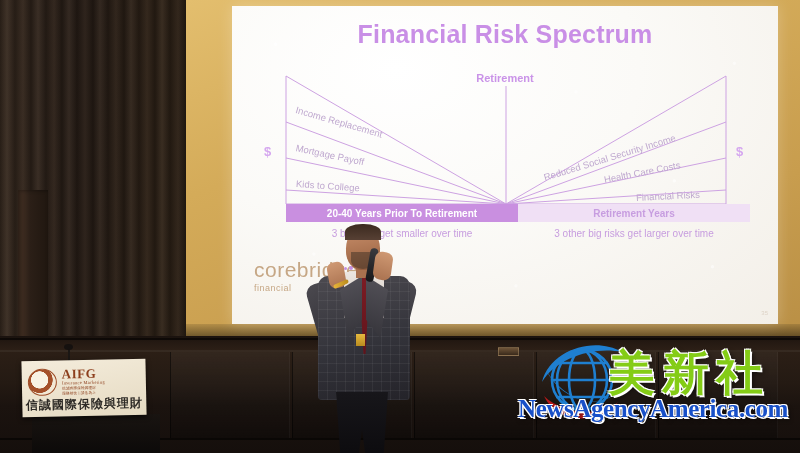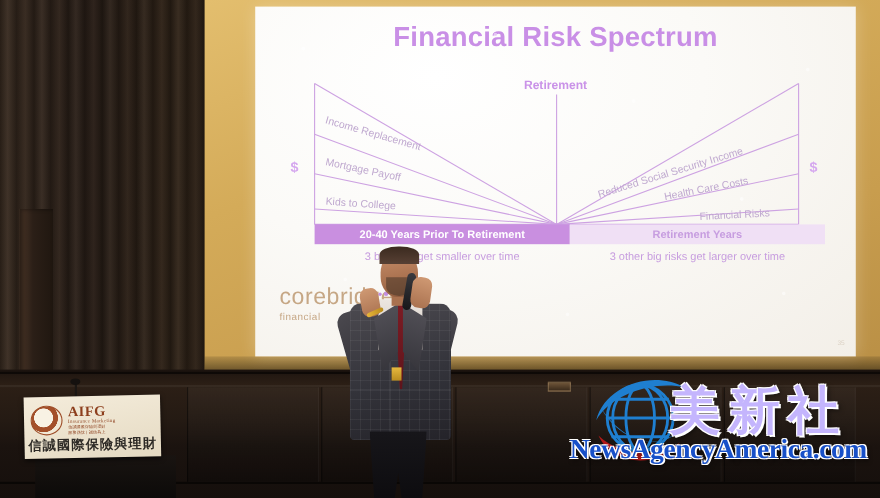--- a/index.html
+++ b/index.html
@@ -242,21 +242,21 @@
   .mic-head{
     position:absolute;left:64px;top:344px;width:9px;height:6px;border-radius:50%;background:#15110f;
   }
 
   
   .watermark{position:absolute;left:512px;top:338px;width:288px;height:102px;}
   .wm-globe{position:absolute;left:28px;top:2px;width:84px;height:84px;}
   .wm-cn{
     position:absolute;left:96px;top:4px;
     font-family:"Liberation Serif",serif;font-size:47px;font-weight:bold;
-    color:#c4b5fd;letter-spacing:7px;
+    color:#84cc16;letter-spacing:7px;
     text-shadow:
       2px 2px 0 #ffffff, -1px -1px 0 #ffffff, 1px -1px 0 #ffffff, -1px 1px 0 #ffffff,
       3px 3px 5px rgba(0,0,0,.55);
     white-space:nowrap;
   }
   .wm-url{
     position:absolute;left:6px;top:57px;
     font-family:"Liberation Serif",serif;font-size:25px;font-weight:bold;
     color:#1850c8;letter-spacing:-.4px;white-space:nowrap;
     text-shadow:

